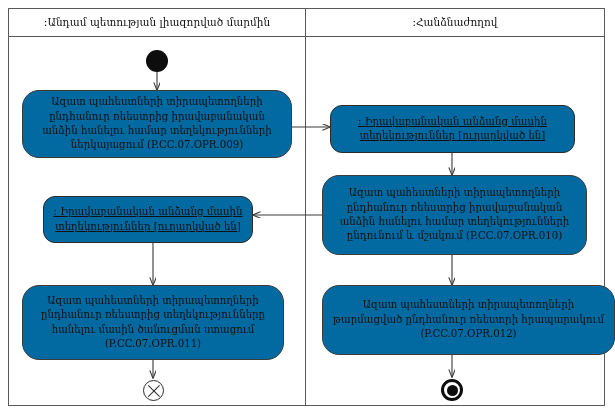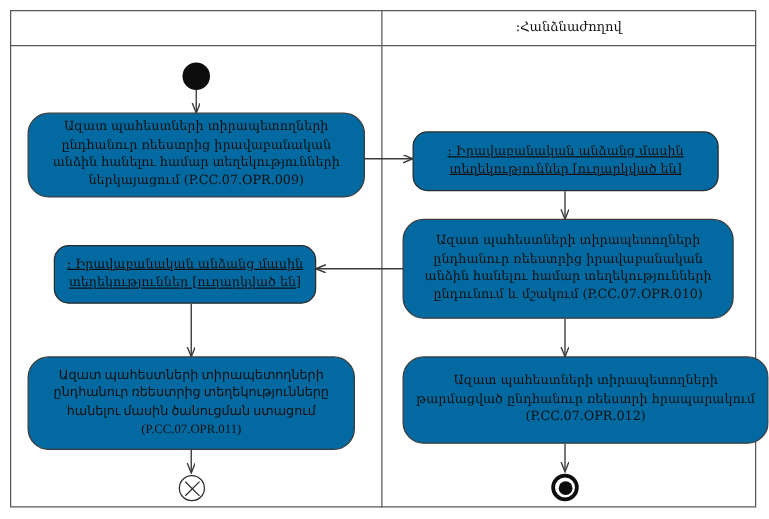--- a/index.html
+++ b/index.html
@@ -146,20 +146,21 @@
 </style>
 </head>
 <body>
 
 <div id="canvas">
 
   <div class="frame"></div>
   <div class="header-rule"></div>
   <div class="lane-divider"></div>
 
+  <div class="lane-title left">:Անդամ պետության լիազորված մարմին</div>
   <div class="lane-title right">:Հանձնաժողով</div>
 
   <svg class="edges" viewBox="0 0 615 415" xmlns="http://www.w3.org/2000/svg">
     <defs>
       <marker id="arrowhead" markerWidth="9" markerHeight="9" refX="7.6" refY="3.2" orient="auto" markerUnits="userSpaceOnUse">
         <path d="M0,0 L8,3.2 L0,6.4" fill="none" stroke="#3a3a3a" stroke-width="1.1"></path>
       </marker>
     </defs>
     <g stroke="#3a3a3a" stroke-width="1.1" fill="none" marker-end="url(#arrowhead)">
 
@@ -184,21 +185,21 @@
   <div class="initial-node" style="left:146px; top:50px;"></div>
 
   <div class="node action" style="left:22px; top:90px; width:270px; height:68px;">
     <span>Ազատ պահեստների տիրապետողների ընդհանուր ռեեստրից իրավաբանական անձին հանելու համար տեղեկությունների ներկայացում (P.CC.07.OPR.009)</span>
   </div>
 
   <div class="node object-node" style="left:43px; top:196px; width:210px; height:47px;">
     <span>: Իրավաբանական անձանց մասին տեղեկություններ [ուղարկված են]</span>
   </div>
 
-  <div class="node action" style="left:22px; top:285px; width:262px; height:75px;font-family:Liberation Serif, serif;">
+  <div class="node action" style="left:22px; top:285px; width:262px; height:75px;">
     <span>Ազատ պահեստների տիրապետողների ընդհանուր ռեեստրից տեղեկությունները հանելու մասին ծանուցման ստացում (P.CC.07.OPR.011)</span>
   </div>
 
   <div class="flow-final-node" style="left:143px; top:380px;"></div>
 
   <div class="node object-node" style="left:330px; top:105px; width:245px; height:48px;">
     <span>: Իրավաբանական անձանց մասին տեղեկություններ [ուղարկված են]</span>
   </div>
 
   <div class="node action" style="left:322px; top:175px; width:265px; height:80px;">

